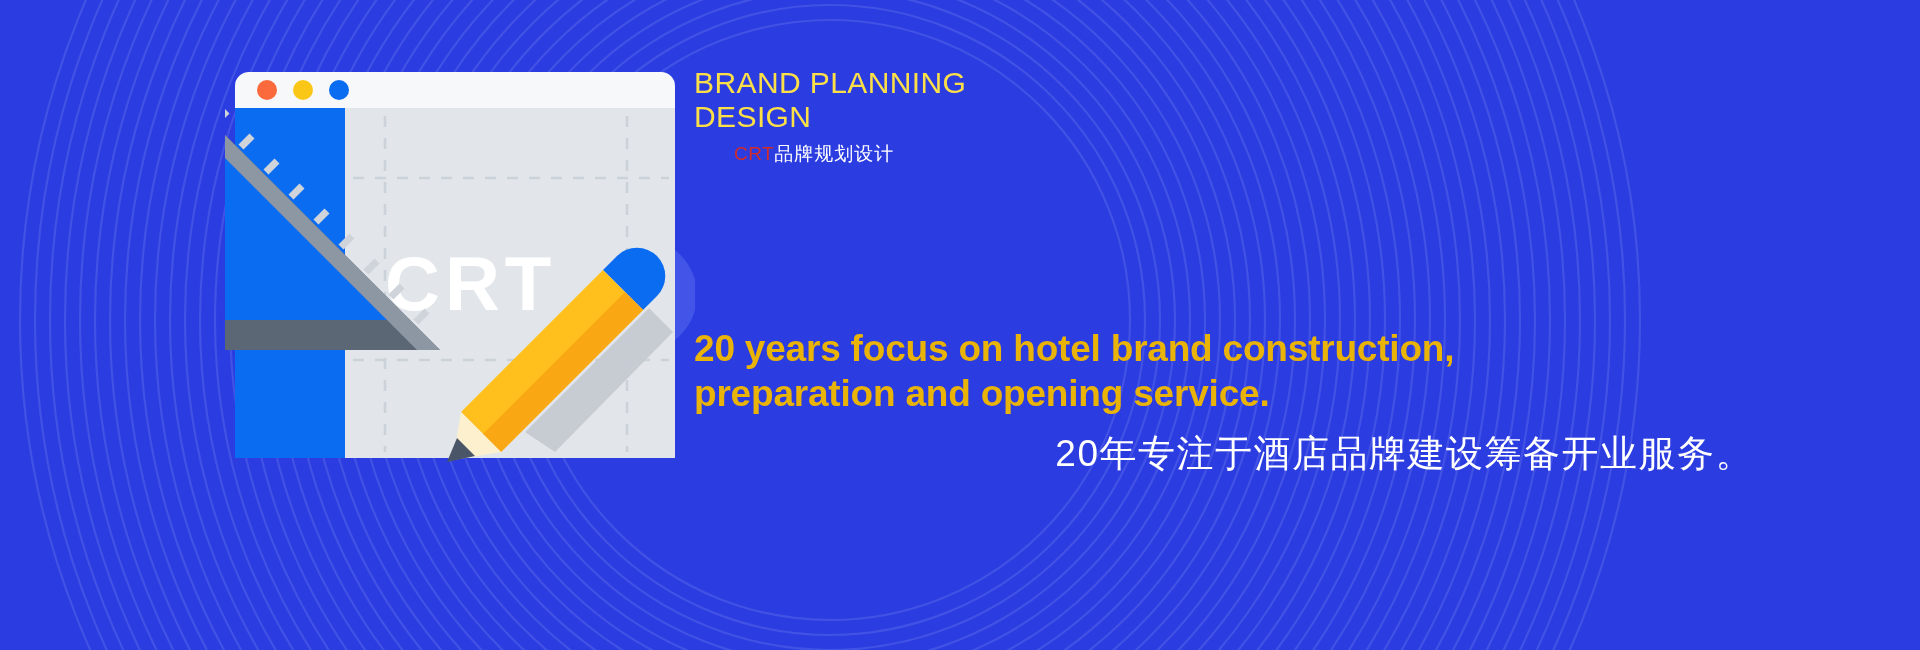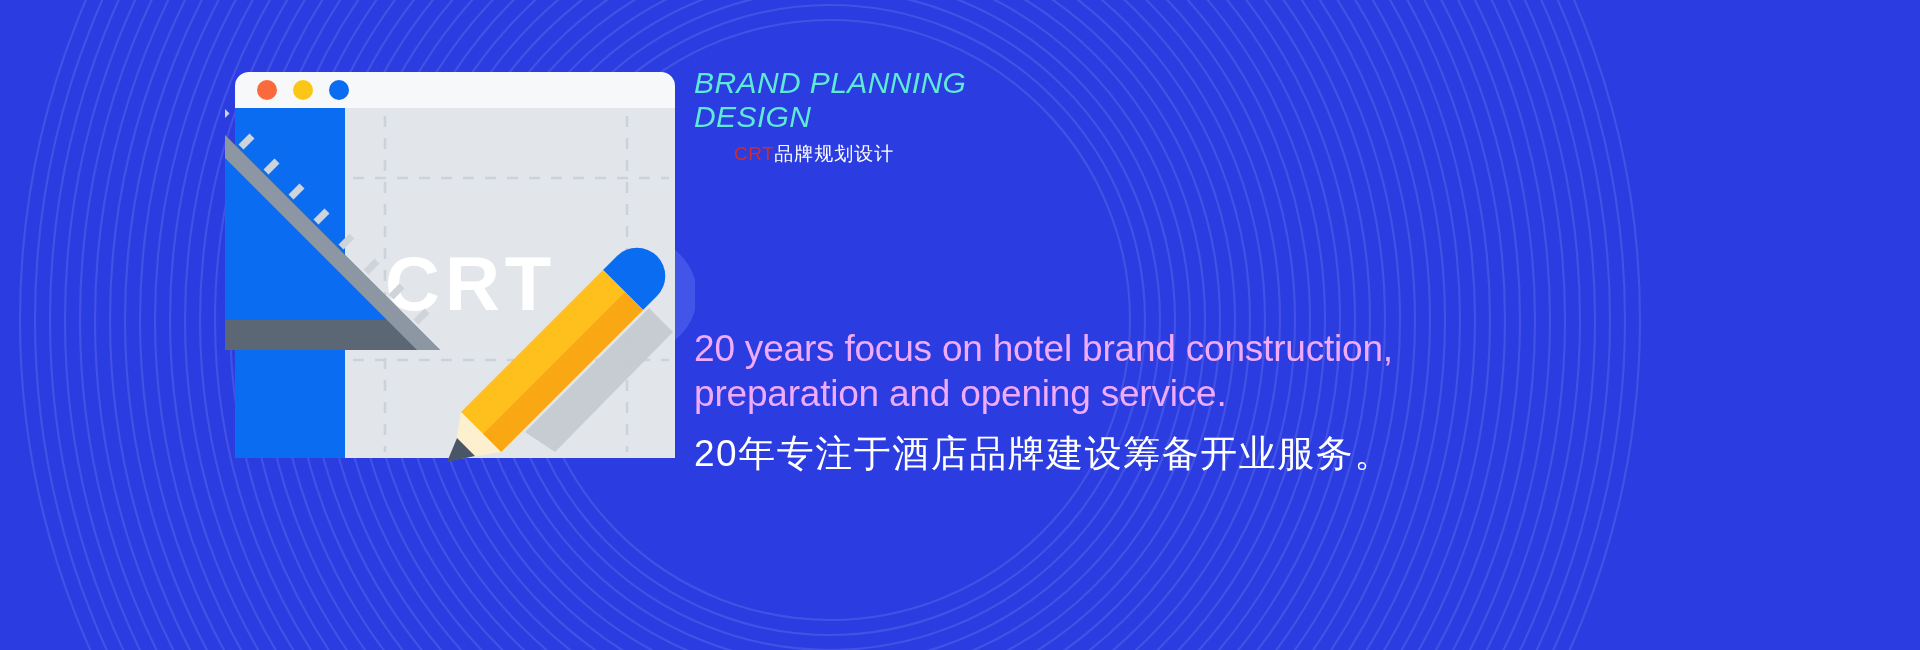--- a/index.html
+++ b/index.html
@@ -30,61 +30,61 @@
   }
   .illus svg { display:block; }
 
   
   .textcol {
     position:absolute;
     left:694px; top:66px;
     width:1100px; height:520px;
   }
   .head-en {
-    color:#5eead4;
+    color:#fde047;
     font-size:30px;
     font-weight:400;
     line-height:34px;
     letter-spacing:0.4px;
     white-space:pre-line;
-    font-style:italic;
   }
   .head-cn {
     margin-top:9px;
     font-size:19px;
     line-height:22px;
     color:#ffffff;
     letter-spacing:1px;
     margin-left:40px;
   }
   .head-cn .brand {
     color:#d22b2b;
     letter-spacing:0.5px;
   }
 
   .tagline {
     position:absolute;
     left:0; top:260px;
     width:1060px;
   }
   .tag-en {
-    color:#f0abfc;
+    color:#eab308;
     font-size:37px;
-    font-weight:400;
+    font-weight:700;
     line-height:45px;
     white-space:pre-line;
     letter-spacing:-0.2px;
   }
   .tag-cn {
     margin-top:15px;
     color:#ffffff;
     font-size:37px;
     font-weight:400;
     line-height:46px;
     letter-spacing:1.5px;
+    text-align:right;
   }
 </style>
 </head>
 <body>
 
 <div id="banner">
 
   <div class="rings">
     <svg width="1920" height="650" viewBox="0 0 1920 650" xmlns="http://www.w3.org/2000/svg">
       <defs>

